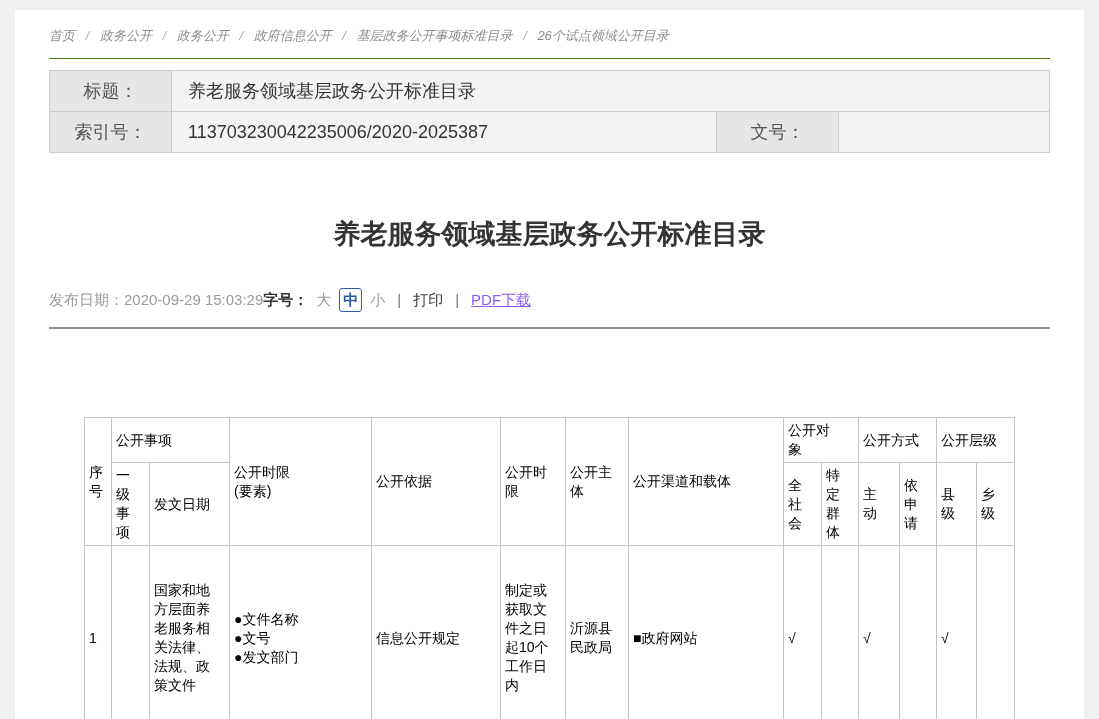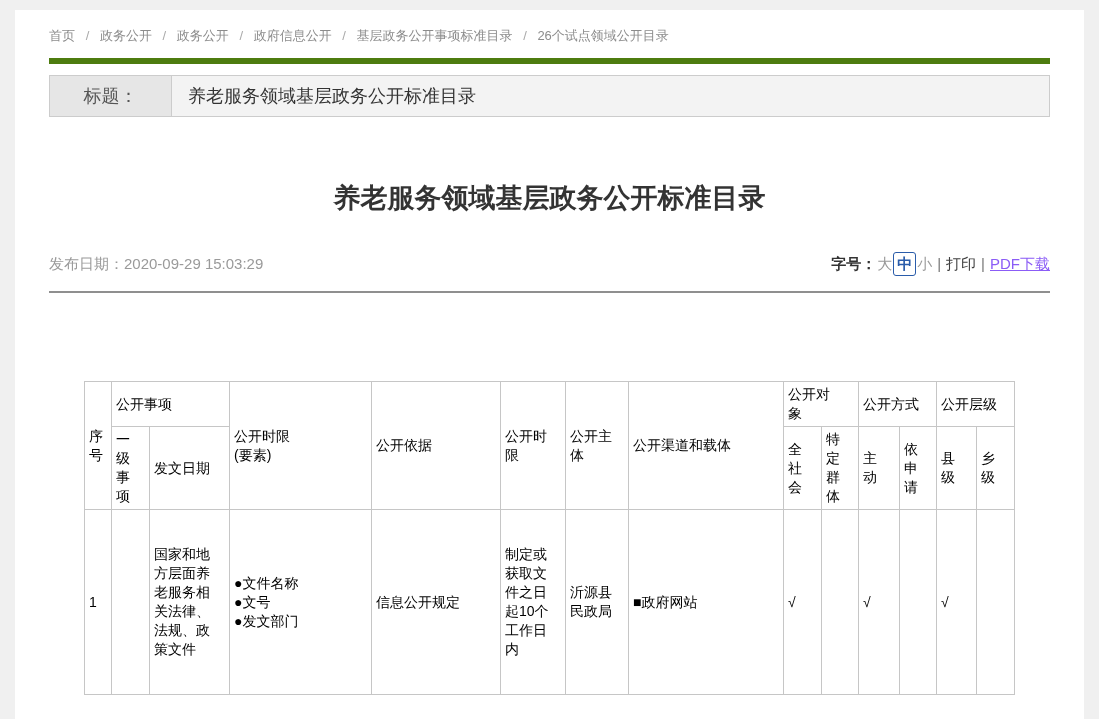--- a/index.html
+++ b/index.html
@@ -14,22 +14,23 @@
     left: 15px; top: 10px;
     width: 1069px; height: 709px;
     background: #ffffff;
     padding: 0 34px;
   }
   
   .breadcrumb {
     padding: 17px 0 13px 0;
     font-size: 13px;
     color: #999;
-    border-bottom: 6px solid #4d7c0f;
+    border-bottom: 1px solid #4d7c0f;
     line-height: 18px;
+    font-style: italic;
   }
   .breadcrumb .crumb { color: #8c8c8c; cursor: pointer; }
   .breadcrumb .sep { color: #aaa; margin: 0 7px; }
   
   .meta-table {
     width: 100%;
     border-collapse: collapse;
     margin-top: 11px;
     font-size: 18px;
     table-layout: fixed;
@@ -55,28 +56,28 @@
     margin-top: 63px;
     text-align: center;
     font-size: 27px;
     font-weight: bold;
     color: #333;
     line-height: 36px;
   }
   
   .article-meta {
     display: flex;
-    justify-content: space-between;
+    justify-content: flex-start;
     align-items: center;
     margin-top: 36px;
     font-size: 15px;
     line-height: 22px;
   }
   .pub-date { color: #9a9a9a; }
-  .controls { display: flex; align-items: center; gap: 1px; }
+  .controls { display: flex; align-items: center; gap: 8px; }
   .fs-label { color: #333; font-weight: bold; }
   .fs-opt { color: #999; cursor: pointer; }
   .fs-opt.active {
     color: #2a5caa;
     border: 1px solid #2a5caa;
     border-radius: 3px;
     padding: 0 3px;
     font-weight: bold;
     background: #fff;
   }
@@ -137,20 +138,26 @@
     <colgroup>
       <col style="width:122px">
         <col style="width:545px">
         <col style="width:122px">
         <col style="width:211px">
     </colgroup>
     <tbody>
         <tr>
       <td class="mlabel">标题：</td>
       <td class="mvalue" colspan="3">养老服务领域基层政务公开标准目录</td>
+    </tr>
+    <tr>
+      <td class="mlabel">索引号：</td>
+      <td class="mvalue">113703230042235006/2020-2025387</td>
+      <td class="mlabel">文号：</td>
+      <td class="mvalue"></td>
     </tr>
   </tbody>
     </table>
 
   <h1 class="article-title">养老服务领域基层政务公开标准目录</h1>
 
   <div class="article-meta">
     <div class="pub-date">
       <span>发布日期：</span><span>2020-09-29 15:03:29</span>
     </div>

